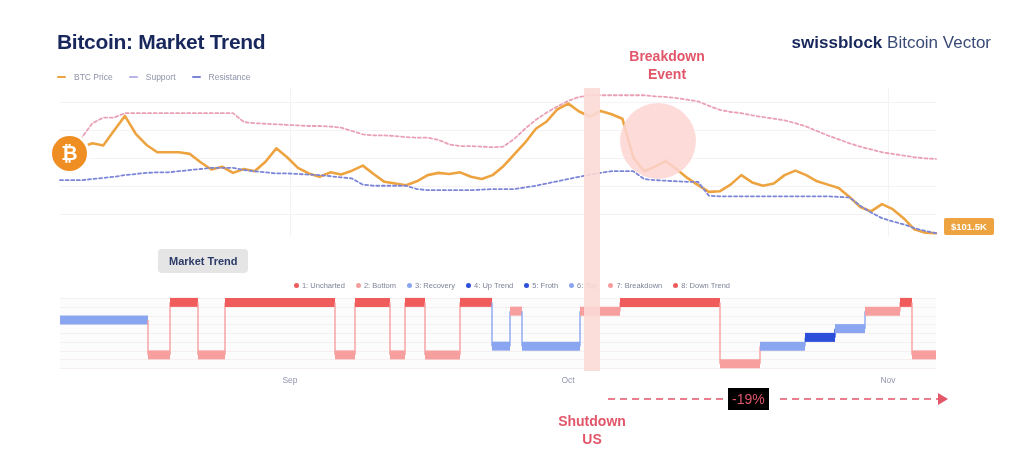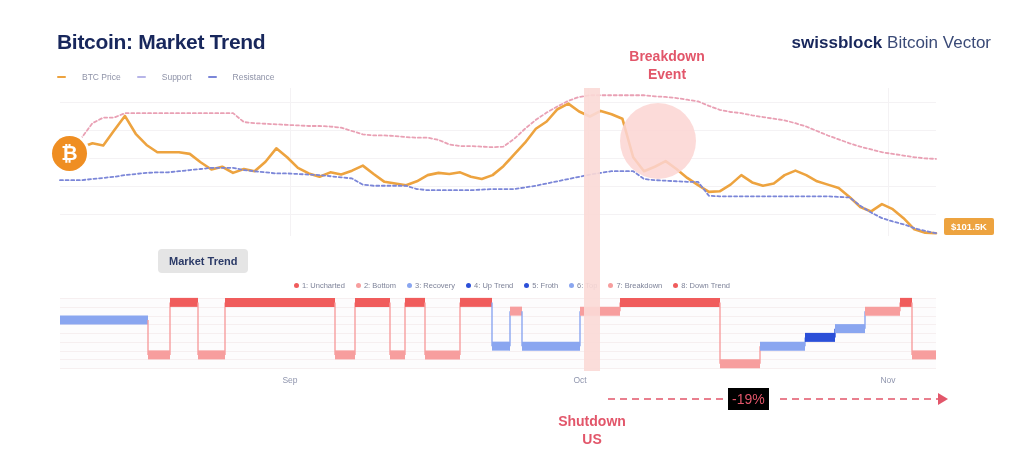--- a/index.html
+++ b/index.html
@@ -23,21 +23,21 @@
   }
   #brand .brand-strong { font-weight: bold; color: #18275c; }
   #brand .brand-rest { font-weight: normal; color: #3a4a77; }
 
   
   #price-legend {
     position: absolute; left: 57px; top: 72px;
     display: flex; align-items: center; gap: 16px;
     font-size: 8.5px; color: #8f93a8;
   }
-  #price-legend .lg { display: flex; align-items: center; gap: 16px; justify-content: flex-end; }
+  #price-legend .lg { display: flex; align-items: center; gap: 8px; justify-content: flex-end; }
   #price-legend .dash { display: inline-block; width: 9px; height: 2px; border-radius: 1px; }
 
   
   #price-panel {
     position: absolute; left: 60px; top: 88px; width: 876px; height: 148px;
   }
   #price-grid { position: absolute; inset: 0; }
   #price-grid .hline { position: absolute; left: 0; right: 0; height: 1px; background: #f4f2f4; }
   #price-grid .vline { position: absolute; top: 0; bottom: 0; width: 1px; background: #f4f2f4; }
   #price-svg { position: absolute; inset: 0; width: 100%; height: 100%; overflow: visible; }
@@ -280,21 +280,21 @@
   </div>
 
   <div id="shutdown-band"></div>
   <div id="shutdown-label">
     <div>Shutdown</div>
     <div>US</div>
   </div>
 
   <div id="x-axis">
       <div class="xtick" style="left: 290px;">Sep</div>
-      <div class="xtick" style="left: 580px;">Oct</div>
+      <div class="xtick" style="left: 568px;">Oct</div>
       <div class="xtick" style="left: 888px;">Nov</div>
     </div>
 
   <div id="drawdown">
     <svg viewBox="0 0 340 22">
       <line x1="0" y1="11" x2="118" y2="11" stroke="#e2566a" stroke-width="1.6" stroke-dasharray="7 5"></line>
       <line x1="172" y1="11" x2="330" y2="11" stroke="#e2566a" stroke-width="1.6" stroke-dasharray="7 5"></line>
       <path d="M330 5 L340 11 L330 17 Z" fill="#e2566a"></path>
     </svg>
     <div id="drawdown-value">-19%</div>

